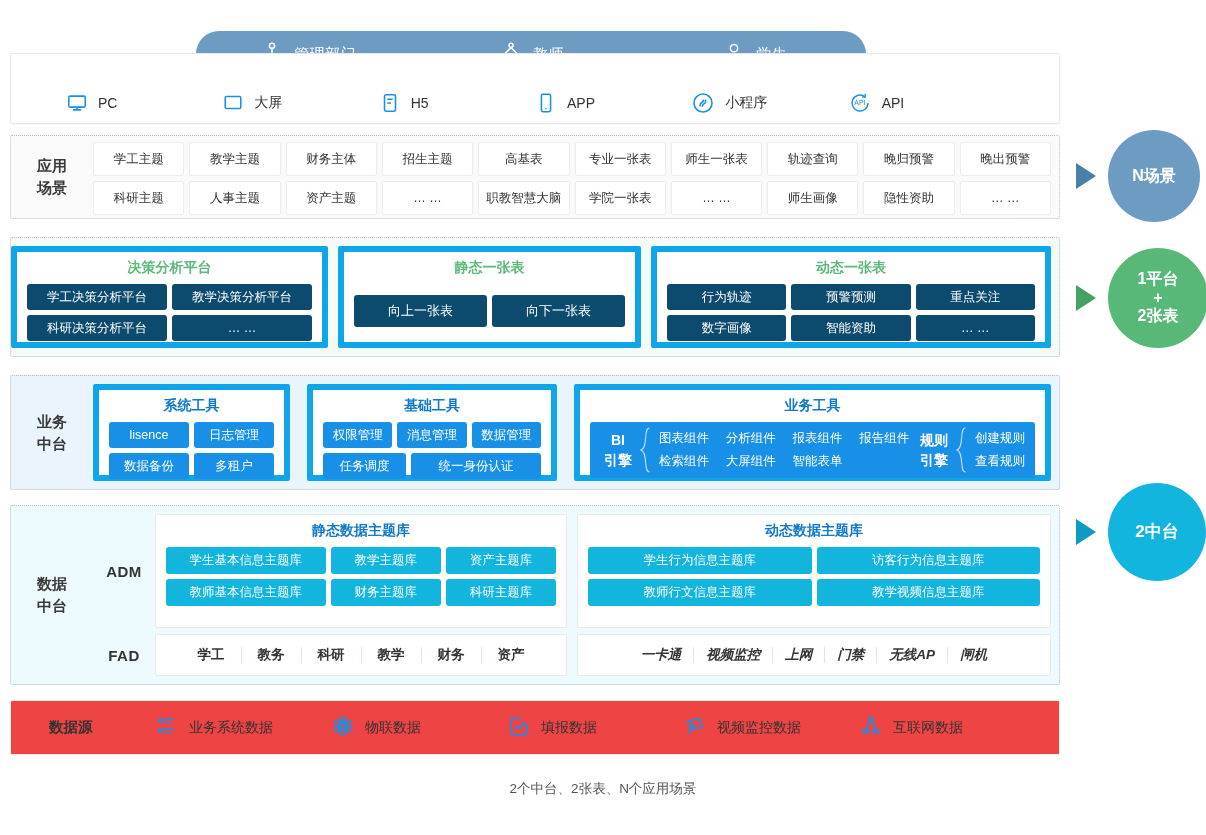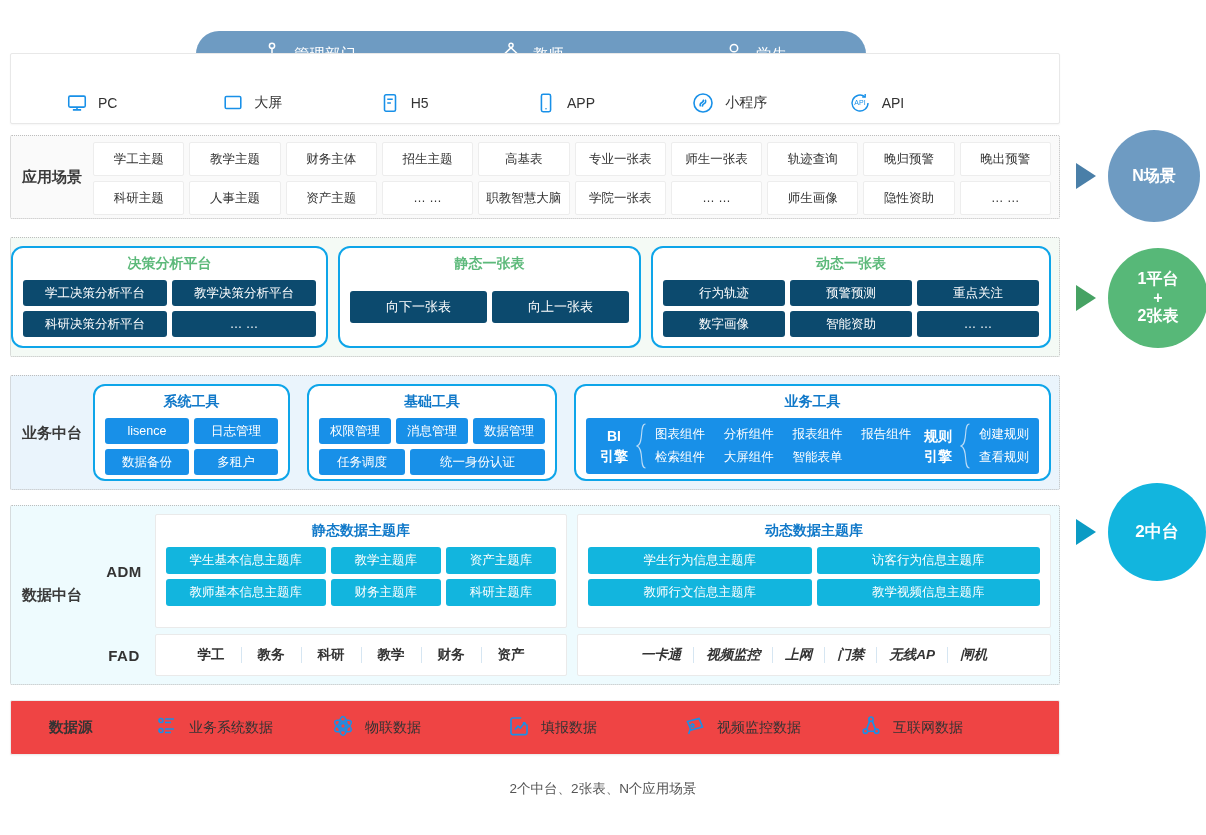--- a/index.html
+++ b/index.html
@@ -34,40 +34,40 @@
   .channel-item svg { display: block; }
 
   
   .band {
     position: absolute; left: 10px; width: 1050px;
     border: 1px dotted #bdbdbd; border-radius: 2px;
     display: flex; align-items: stretch;
   }
   .band-label {
     width: 82px; flex: 0 0 82px;
-    display: flex; flex-direction: row; align-items: center; justify-content: center;
+    display: flex; flex-direction: column; align-items: center; justify-content: center;
     font-size: 15px; font-weight: bold; color: #3a3a3a; line-height: 1.45;
   }
   .band-body { flex: 1; display: flex; align-items: stretch; }
 
   
   #band-scenarios { top: 135px; height: 84px; background: #fafafa; }
   .scn-grid { flex: 1; display: grid; grid-template-columns: repeat(10, 1fr); grid-auto-rows: 34px;
               gap: 5px 5px; padding: 6px 8px 6px 0; }
   .scn-cell {
     background: #fff; border: 1px solid #ededed; border-radius: 2px;
     display: flex; align-items: center; justify-content: center;
     font-size: 12.5px; color: #333; white-space: nowrap;
   }
 
   
   #band-portal { top: 237px; height: 120px; background: #f4faf5; }
   .portal-cols { flex: 1; display: flex; gap: 10px; padding: 8px 8px 8px 0; }
   .panel {
-    background: #fff; border: 2px solid #0ea5e9; border-radius: 12px;
+    background: #fff; border: 6px solid #0ea5e9; border-radius: 2px;
     display: flex; flex-direction: column; align-items: center;
     padding: 7px 10px 9px;
   }
   .panel-title { font-size: 14px; font-weight: bold; margin-bottom: 7px; }
   .panel-title.green { color: #5cb97a; }
   .panel-title.blue  { color: #1179c9; }
   .chipgrid { display: grid; gap: 5px; width: 100%; }
   .chip {
     border-radius: 3px; color: #fff; font-size: 12.5px;
     display: flex; align-items: center; justify-content: center;
@@ -315,22 +315,22 @@
           <div class="chipgrid">
             <div class="chip green">学工决策分析平台</div>
             <div class="chip green">教学决策分析平台</div>
             <div class="chip green">科研决策分析平台</div>
             <div class="chip green">… …</div>
           </div>
         </div>
         <div class="panel" id="p-static">
           <div class="panel-title green">静态一张表</div>
           <div class="chipgrid">
+            <div class="chip green">向上一张表</div>
             <div class="chip green">向下一张表</div>
-            <div class="chip green">向上一张表</div>
           </div>
         </div>
         <div class="panel" id="p-dynamic">
           <div class="panel-title green">动态一张表</div>
           <div class="chipgrid">
             <div class="chip green">行为轨迹</div>
             <div class="chip green">预警预测</div>
             <div class="chip green">重点关注</div>
             <div class="chip green">数字画像</div>
             <div class="chip green">智能资助</div>

